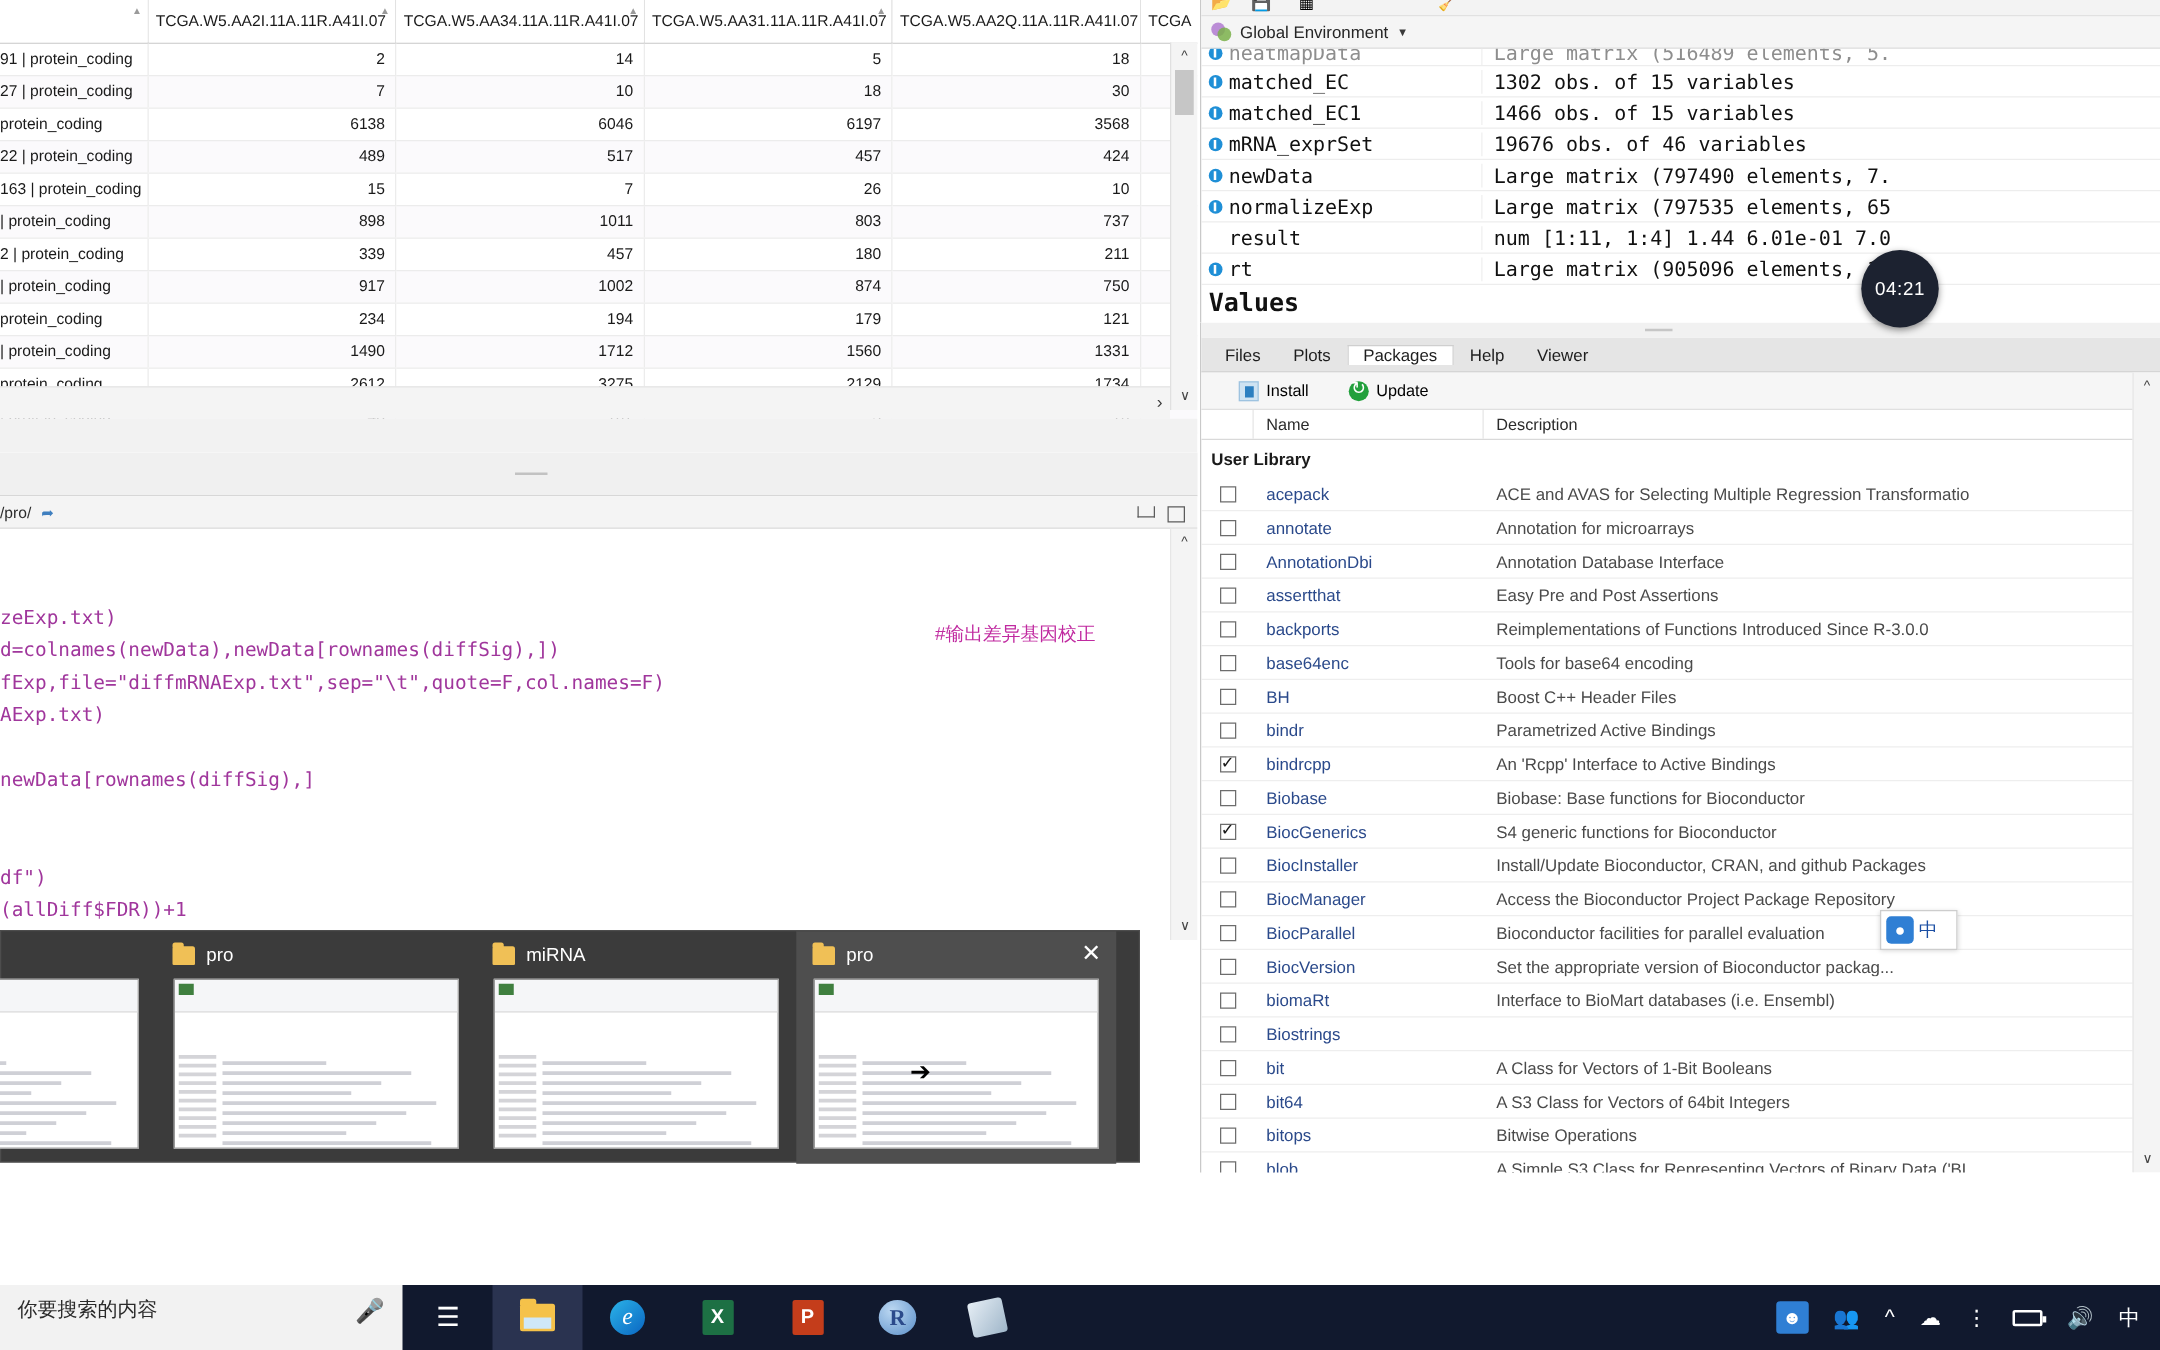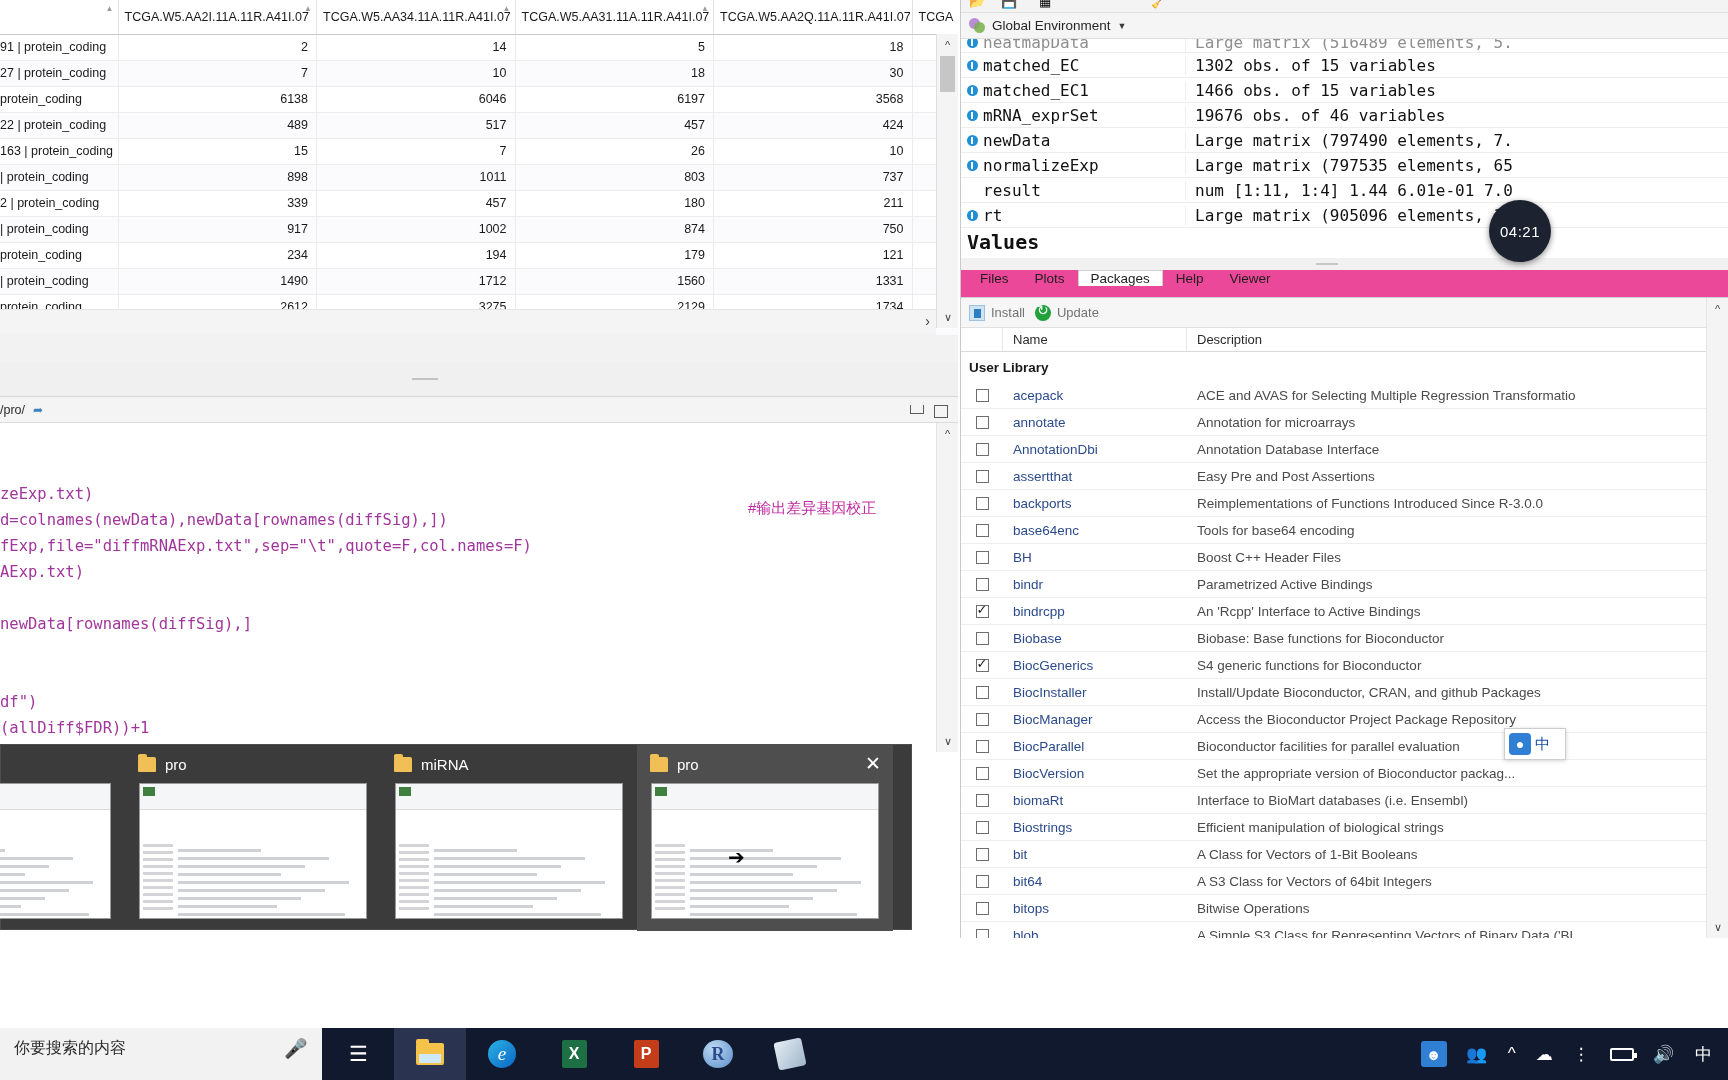--- a/index.html
+++ b/index.html
@@ -121,33 +121,33 @@
   }
 
   
   #pkg-pane {
     position: absolute; left: 960px; top: 258px; width: 768px; height: 680px;
     background: #ffffff; border-left: 1px solid #c9c9c9; overflow: hidden;
   }
   #pkg-splitter { height: 12px; background: #f1f1f1; position: relative; }
   #pkg-splitter .grip { position: absolute; left: 355px; top: 5px; width: 22px; height: 2px; background: #c6c6c6; }
   #pkg-tabs {
-    height: 28px; background: #ec4899; border-bottom: 1px solid #cfcfcf;
-    display: flex; align-items: flex-start; padding-left: 6px;
+    height: 28px; background: #e5e5e5; border-bottom: 1px solid #cfcfcf;
+    display: flex; align-items: center; padding-left: 6px;
   }
   .pkg-tab {
     padding: 0 12px; display: flex; align-items: center; font-size: 13.5px; color: #1e1e1e;
     border: 1px solid transparent; border-bottom: none;
   }
   .pkg-tab.active { background: #ffffff; border-color: #cfcfcf; }
   #pkg-actions {
     height: 30px; background: #f6f6f6; border-bottom: 1px solid #e0e0e0;
     display: flex; align-items: center; gap: 0; padding-left: 8px;
   }
-  .pkg-act { display: flex; align-items: center; gap: 6px; font-size: 13px; color: #737373; padding: 0 10px 0 0; }
+  .pkg-act { display: flex; align-items: center; gap: 6px; font-size: 13px; color: #000000; padding: 0 10px 0 0; margin-left: 22px; }
   .ic-install { width: 16px; height: 16px; background: #cfe3f2; border: 1px solid #9ec3e0; position: relative; }
   .ic-install::after { content: ""; position: absolute; left: 4px; top: 3px; width: 7px; height: 9px; background: #2c7fc0; }
   .ic-update { width: 16px; height: 16px; border-radius: 50%; background: #22a03c; position: relative; }
   .ic-update::after { content: "\21BB"; position: absolute; left: 2px; top: -3px; color: #fff; font-size: 14px; }
   #pkg-colhdr {
     height: 24px; display: flex; align-items: center; background: #ffffff;
     border-bottom: 1px solid #d9d9d9; font-size: 13px; color: #2b2b2b;
   }
   #pkg-colhdr .c-check { flex: 0 0 42px; border-right: 1px solid #e6e6e6; height: 100%; }
   #pkg-colhdr .c-name { flex: 0 0 184px; padding-left: 10px; border-right: 1px solid #e6e6e6; height: 100%; display: flex; align-items: center; }
@@ -609,21 +609,20 @@
             <span class="chk"></span>
           </div>
           <div class="c-name">biomaRt</div>
           <div class="c-desc">Interface to BioMart databases (i.e. Ensembl)</div>
         </div>
         <div class="pkg-row">
           <div class="c-check">
             <span class="chk"></span>
           </div>
           <div class="c-name">Biostrings</div>
-          <div class="c-desc">Efficient manipulation of biological strings</div>
         </div>
         <div class="pkg-row">
           <div class="c-check">
             <span class="chk"></span>
           </div>
           <div class="c-name">bit</div>
           <div class="c-desc">A Class for Vectors of 1-Bit Booleans</div>
         </div>
         <div class="pkg-row">
           <div class="c-check">

